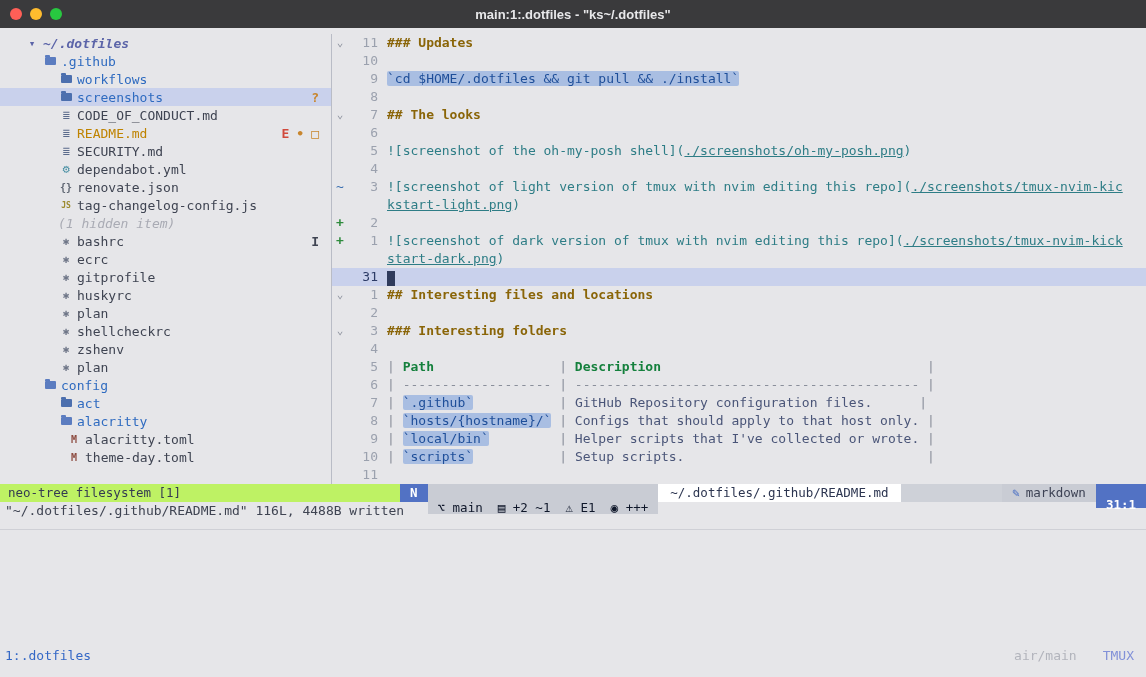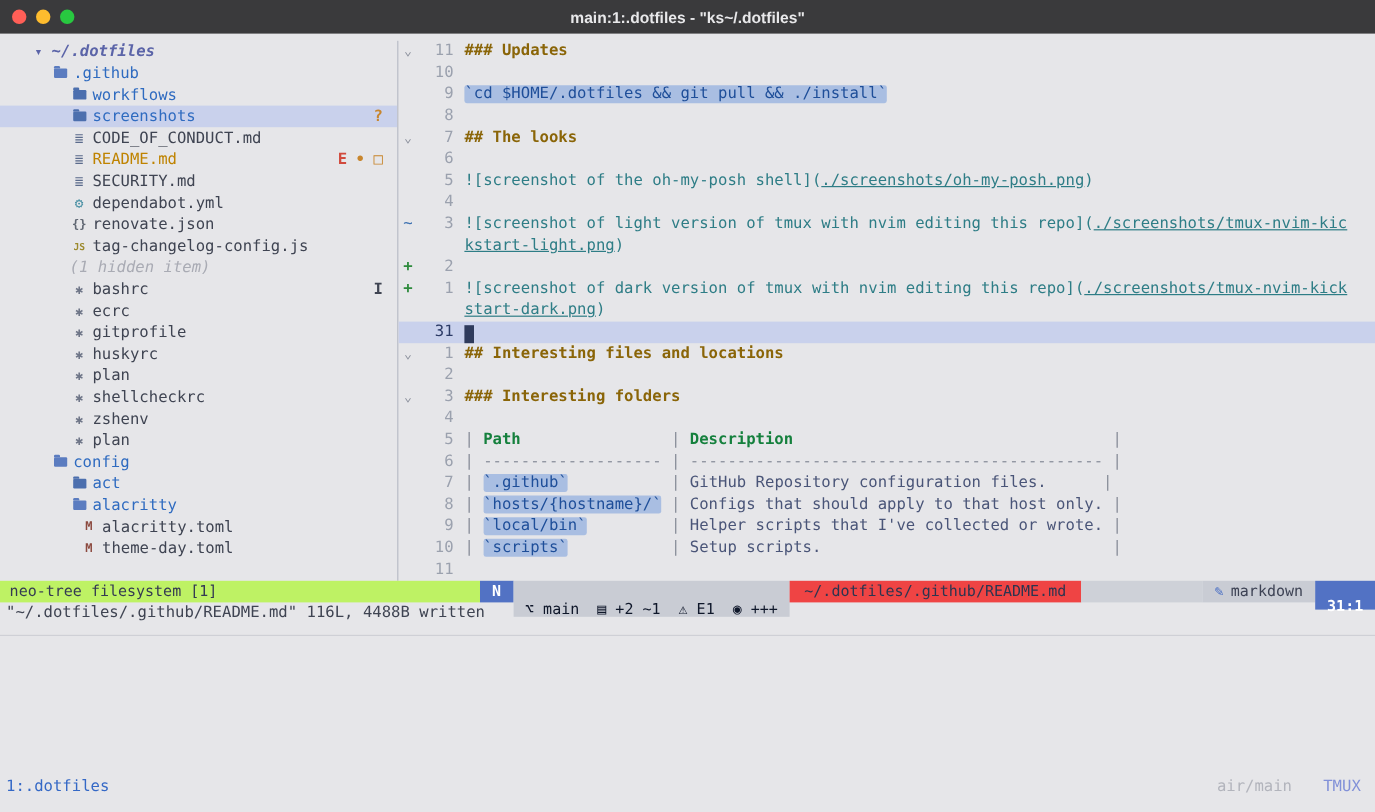--- a/index.html
+++ b/index.html
@@ -59,21 +59,21 @@
   .seg-punc{color:#8a8f9b}
   .seg-th{color:#15803d;font-weight:bold}
   .seg-tbl{color:#4a5578}
   .seg-t{color:#4a5578}
 
   
   .statusline{height:18px;display:flex;font-size:12.5px;line-height:18px;white-space:pre}
   .sl-neotree{width:400px;flex:none;box-sizing:border-box;background:#bef264;color:#343a52;padding-left:8px}
   .sl-mode{background:#5272c4;color:#ffffff;font-weight:bold;padding:0 10px}
   .sl-git{background:#c9ccd4;color:#0f172a;padding:15px 10px}
-  .sl-path{background:#ef4444;color:#2c3550;padding:0 12px}
+  .sl-path{background:#ffffff;color:#2c3550;padding:0 12px}
   .sl-fill{flex:1;background:#ced1d8}
   .sl-ft{background:#c9ccd4;color:#3d4254;padding:0 10px}
   .sl-ft .ft-icon{color:#4a6fc4;margin-right:6px}
   .sl-pos{background:#5272c4;color:#ffffff;font-weight:bold;padding:12px 10px}
 
   
   .cmdline{height:18px;line-height:18px;padding-left:5px;color:#3f4452;white-space:pre}
   .divider{height:1px;background:#cfd0d6;margin-top:9px}
   .shell{padding:8px 0 0 5px}
   .prompt-line{height:18px;line-height:18px}

